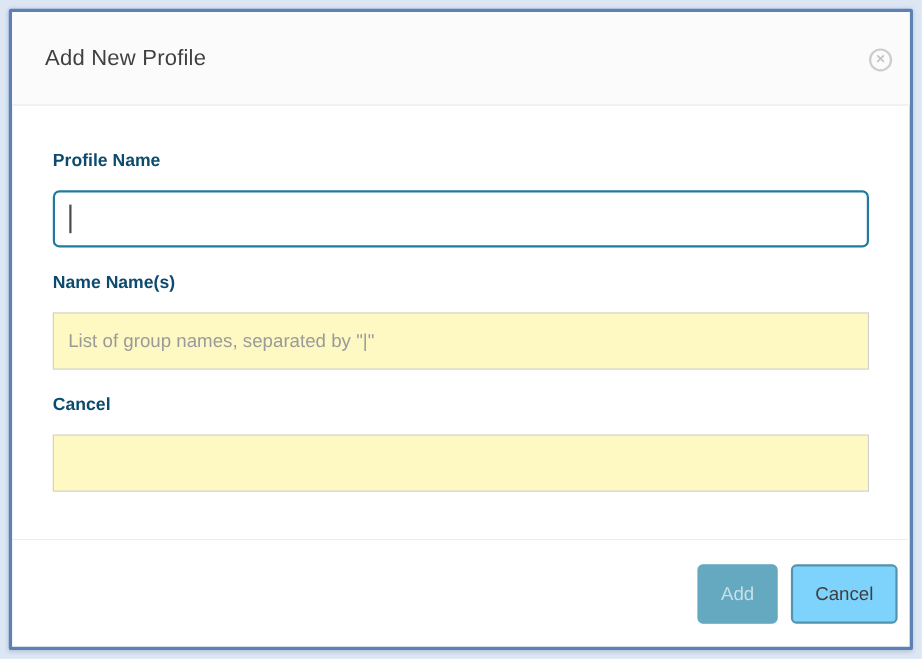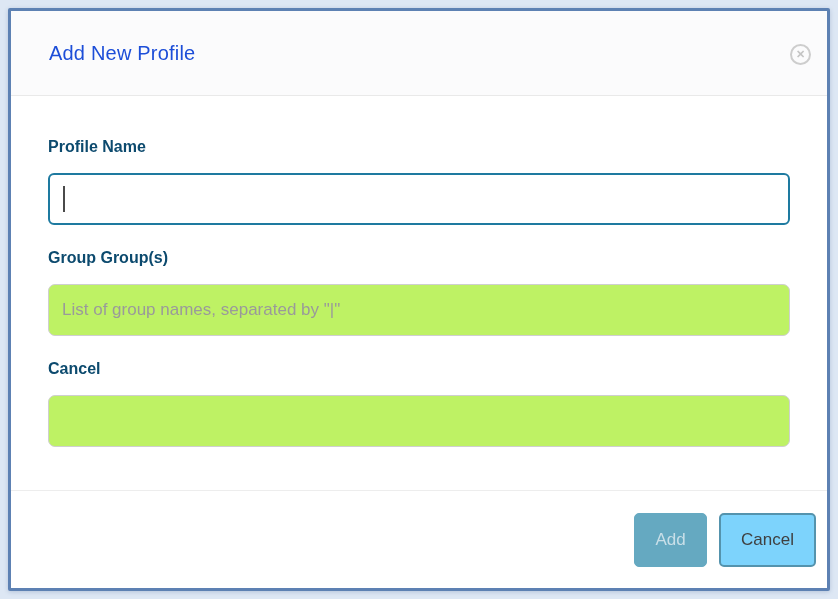--- a/index.html
+++ b/index.html
@@ -34,24 +34,24 @@
     flex: none;
     height: 85px;
     box-sizing: border-box;
     background: #fbfbfc;
     border-bottom: 1px solid #e9e9e9;
     display: flex;
     align-items: center;
     padding: 0 26px;
   }
   .title {
-    margin: 12px;
+    margin: 4px;
     font-size: 20px;
     font-weight: 400;
-    color: #1d4ed8;
+    color: #404040;
     letter-spacing: 0.2px;
   }
   .close-btn {
     position: absolute;
     right: 16px;
     top: 33px;
     width: 21px;
     height: 21px;
     box-sizing: border-box;
     border-radius: 50%;
@@ -78,22 +78,22 @@
     font-weight: 700;
     color: #0c4a6e;
     line-height: 22px;
     margin: 0 0 15px 0;
   }
   .text-input {
     box-sizing: border-box;
     width: 100%;
     height: 52px;
     border: 1px solid #cfcfcf;
-    border-radius: 7px;
-    background: #bef264;
+    border-radius: 0;
+    background: #fef9c3;
     font-family: "Liberation Sans", sans-serif;
     font-size: 17px;
     color: #444444;
     padding: 0 13px;
     outline: none;
   }
   .text-input::placeholder { color: #9a9a9a; opacity: 1; }
   .input-focused {
     box-sizing: border-box;
     width: 100%;
@@ -158,21 +158,21 @@
     <div class="modal-body">
 
       <div class="field">
         <label class="field-label">Profile Name</label>
         <div class="input-focused">
           <span class="caret"></span>
         </div>
       </div>
 
       <div class="field">
-        <label class="field-label">Group Group(s)</label>
+        <label class="field-label">Name Name(s)</label>
         <input class="text-input" type="text" placeholder="List of group names, separated by &quot;|&quot;" style="">
       </div>
 
       <div class="field">
         <label class="field-label">Cancel</label>
         <input class="text-input" type="text" style="">
       </div>
 
     </div>
 

